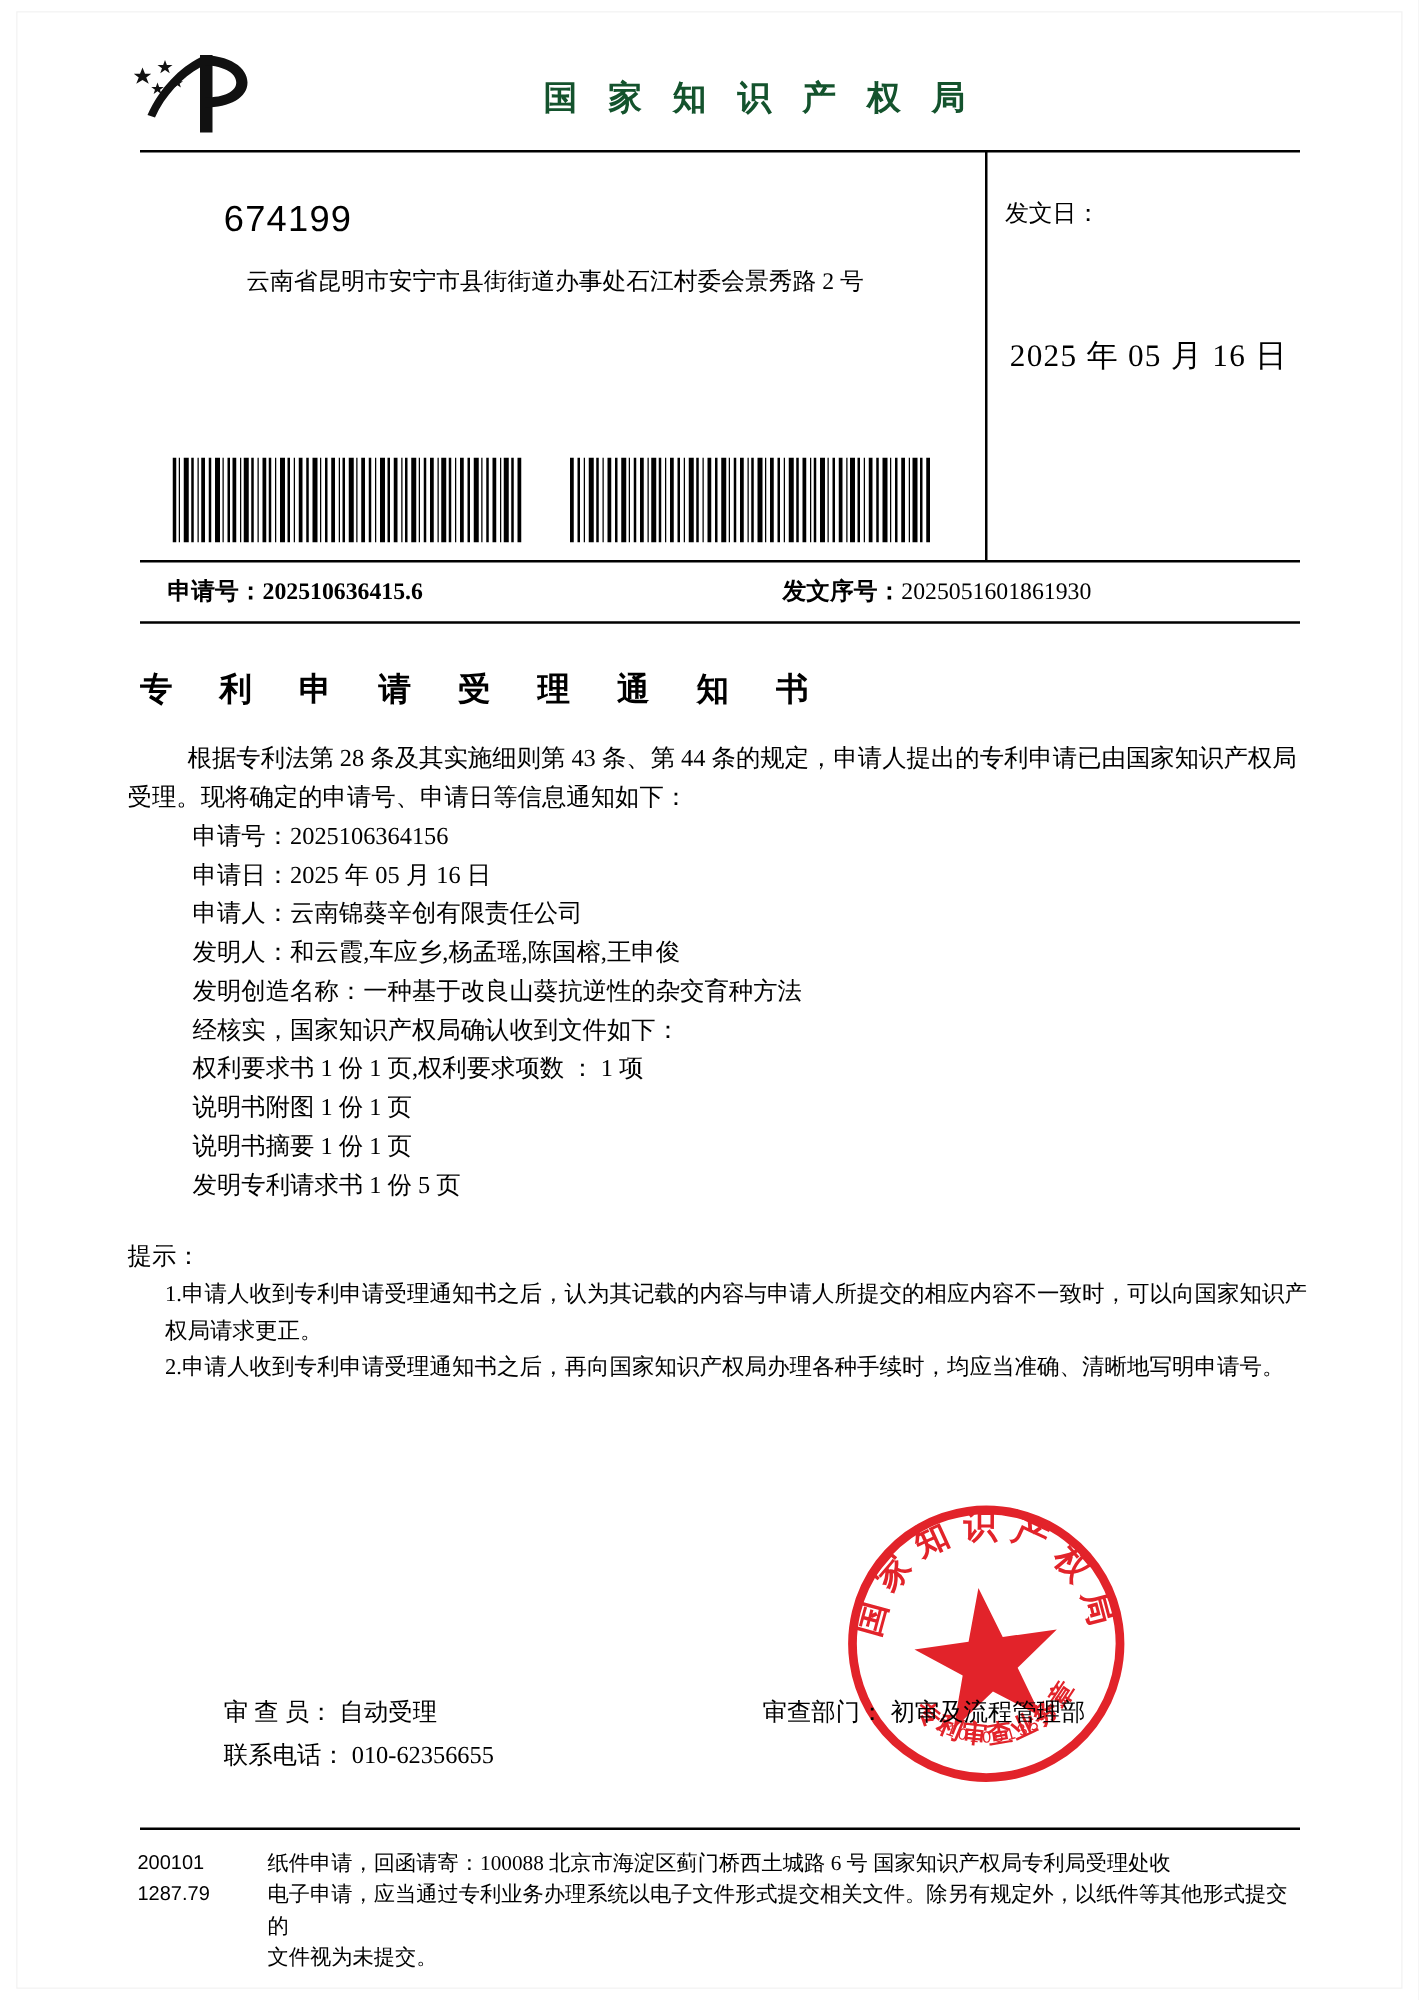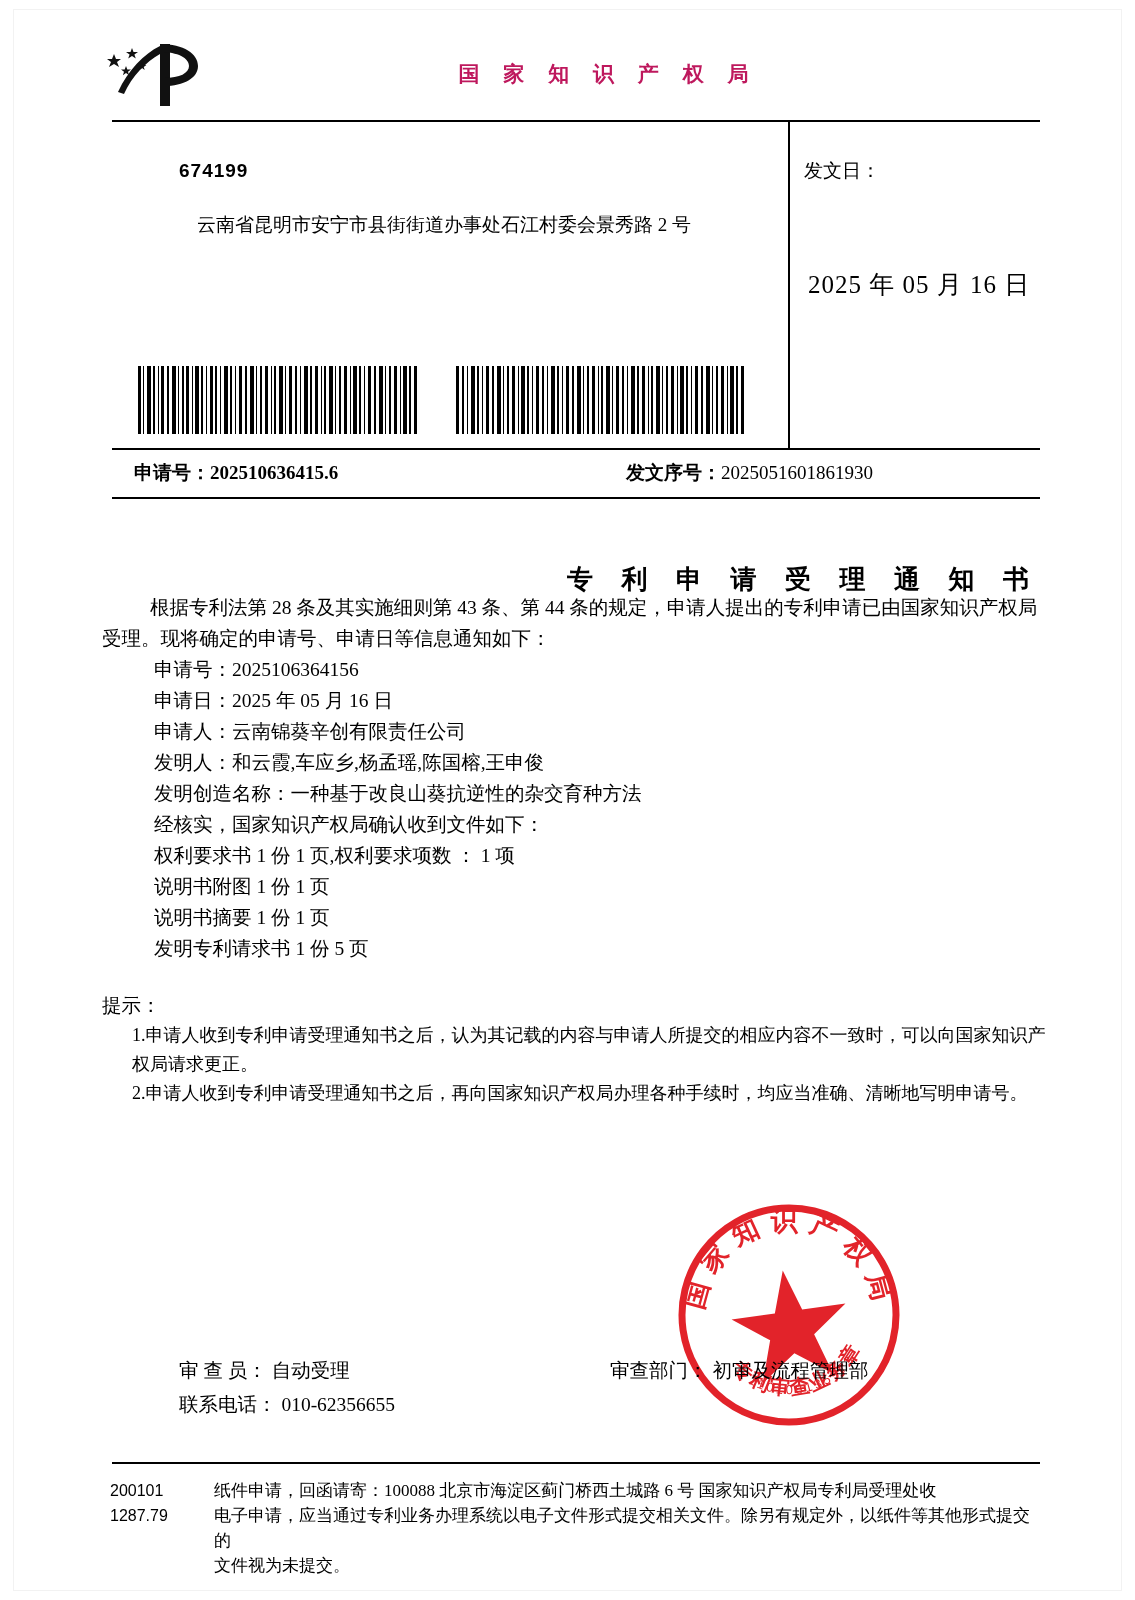--- a/index.html
+++ b/index.html
@@ -42,25 +42,25 @@
     top: 10px;
     width: 108px;
     height: 70px;
   }
   .org-title {
     position: absolute;
     left: 300px;
     top: 30px;
     width: 420px;
     text-align: center;
-    font-size: 21px;
+    font-size: 27px;
     font-weight: bold;
     letter-spacing: 9px;
-    color: #be185d;
-    font-family: Liberation Sans, sans-serif;
+    color: #14532d;
+    font-family: Liberation Serif, serif;
   }
 
   .hr-main {
     position: absolute;
     left: 98px;
     top: 110px;
     width: 928px;
     border-top: 2px solid #000;
   }
   .hr-2 {
@@ -83,22 +83,22 @@
     top: 110px;
     height: 328px;
     border-left: 2px solid #000;
   }
 
   
   .docnum {
     position: absolute;
     left: 165px;
     top: 150px;
-    font-size: 19px;
-    font-weight: bold;
+    font-size: 29px;
+    font-weight: normal;
     font-family: "Liberation Sans", sans-serif;
     letter-spacing: 1px;
   }
   .addr1 {
     position: absolute;
     left: 100px;
     top: 202px;
     width: 660px;
     text-align: center;
     font-size: 19px;
@@ -156,26 +156,25 @@
     font-size: 19px;
   }
   .seqno b { font-weight: bold; }
 
   
   .doc-title {
     position: absolute;
     left: 98px;
     top: 524px;
     width: 928px;
-    text-align: right;
+    text-align: left;
     font-size: 26px;
     font-weight: bold;
     letter-spacing: 11px;
-    font-family: Liberation Serif, serif;
-    margin-top: 28px;
+    font-family: Liberation Mono, monospace;
   }
 
   
   .body-text {
     position: absolute;
     left: 88px;
     top: 582px;
     width: 950px;
     font-size: 19.5px;
     line-height: 31px;

